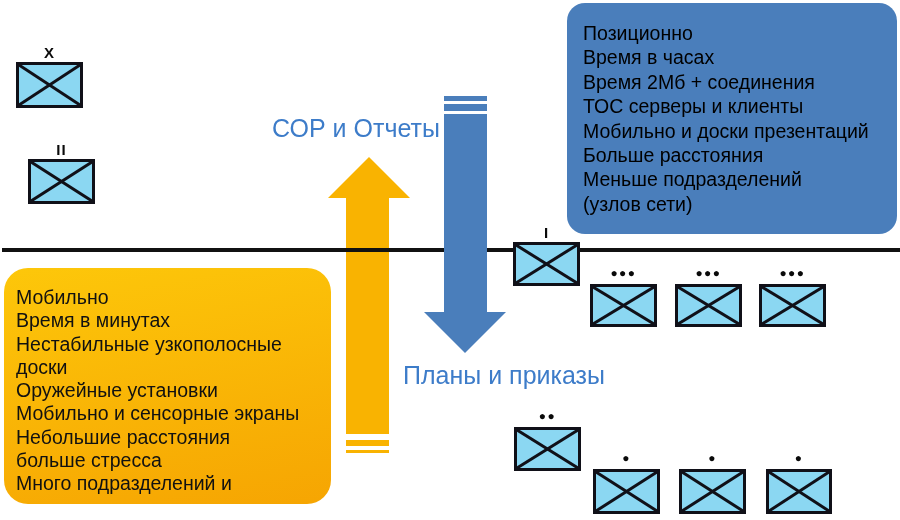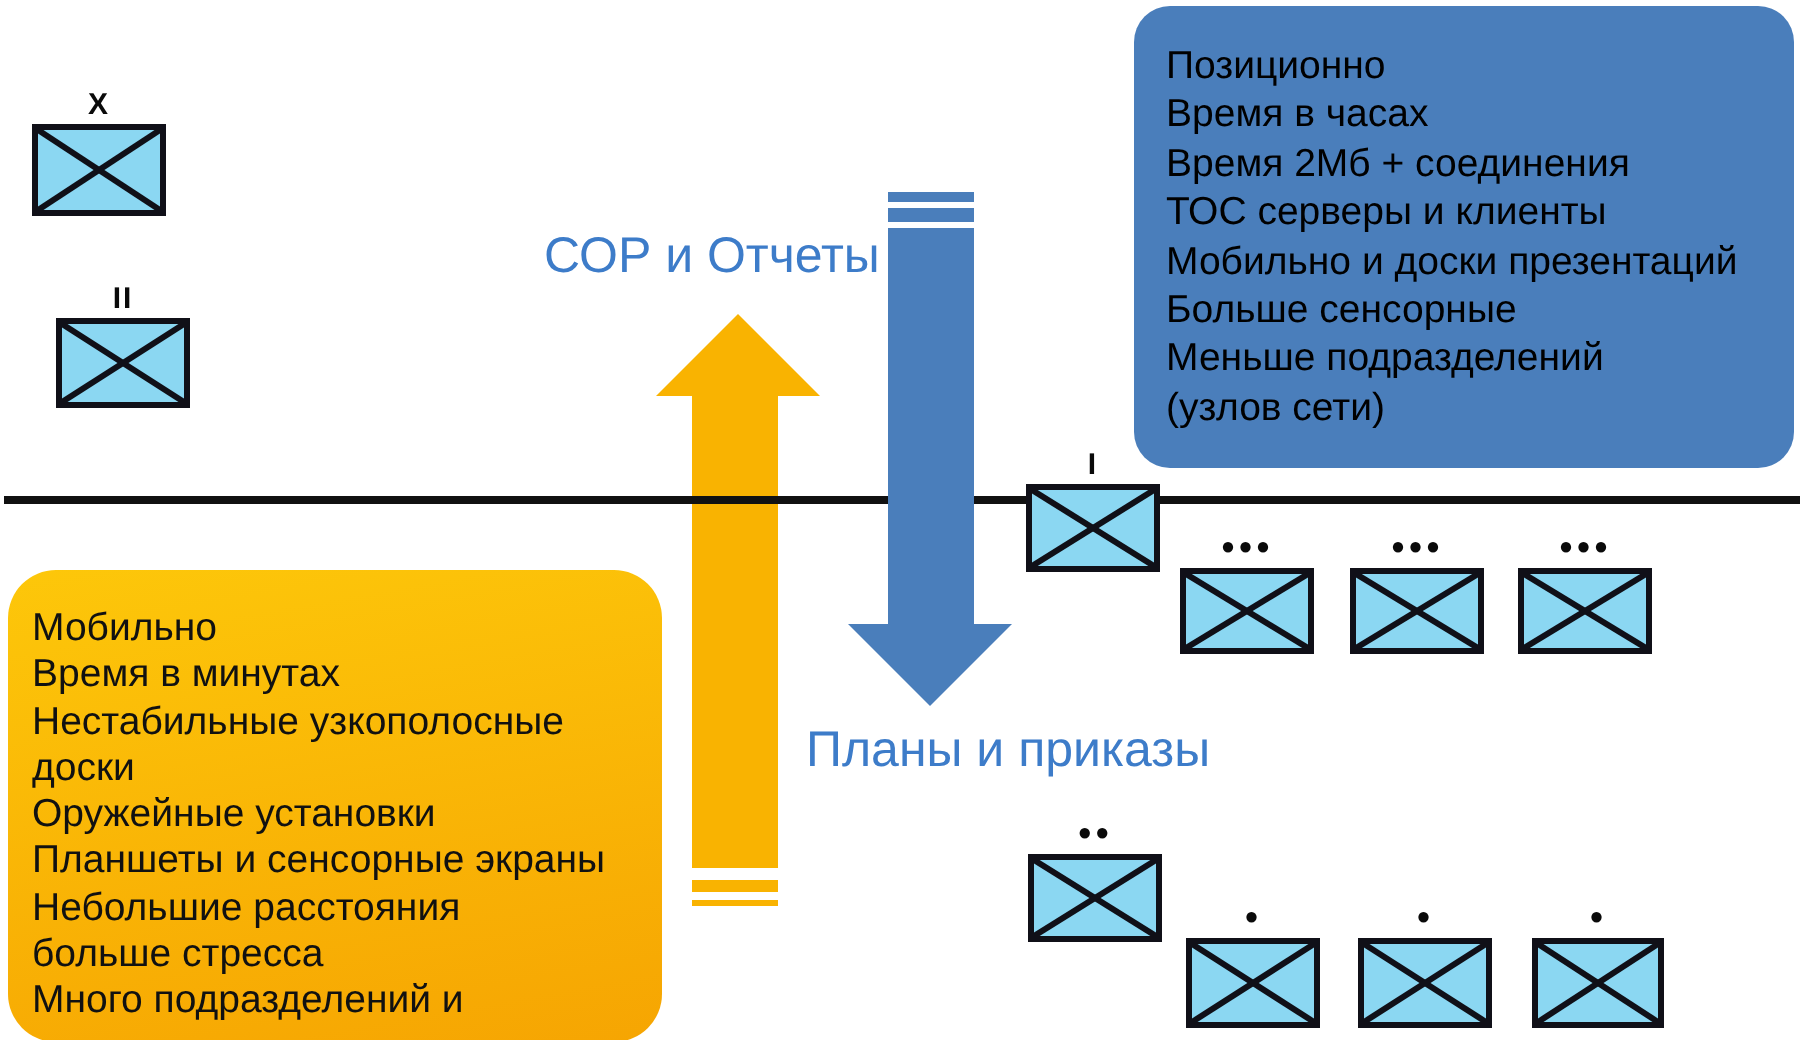--- a/index.html
+++ b/index.html
@@ -24,21 +24,21 @@
     color:#000000;
     padding:18px 14px 0 16px;
     font-size:19.5px;line-height:24.4px;
   }
   .panel-orange{
     left:4px;top:268px;width:327px;height:236px;
     background:linear-gradient(170deg,var(--panel_orange_top) 0%,var(--panel_orange_bottom) 100%);
     border-radius:24px;
     color:#111111;
     padding:18px 10px 0 12px;
-    font-size:19.5px;line-height:23.3px;margin-top:17px;
+    font-size:19.5px;line-height:23.3px;
   }
 
   
   .shaft-y{background:var(--arrow_yellow);z-index:1;}
   .shaft-b{background:var(--arrow_blue);z-index:4;}
   .tri{width:0;height:0;}
   .tri-up{left:328px;top:157px;border-left:41px solid transparent;border-right:41px solid transparent;border-bottom:41px solid var(--arrow_yellow);z-index:1;}
   .tri-down{left:424px;top:312px;border-left:41px solid transparent;border-right:41px solid transparent;border-top:41px solid var(--arrow_blue);z-index:4;}
 
   
@@ -92,32 +92,32 @@
 
   <div class="abs flow-label label-up">СОР и Отчеты</div>
   <div class="abs flow-label label-down">Планы и приказы</div>
 
   <div class="abs panel panel-blue">
     <div>Позиционно</div>
     <div>Время в часах</div>
     <div>Время 2Мб + соединения</div>
     <div>ТОС серверы и клиенты</div>
     <div>Мобильно и доски презентаций</div>
-    <div>Больше сенсорные</div>
+    <div>Больше расстояния</div>
     <div>Меньше подразделений</div>
     <div>(узлов сети)</div>
   </div>
 
   <div class="abs panel panel-orange">
     <div>Мобильно</div>
     <div>Время в минутах</div>
     <div>Нестабильные узкополосные</div>
     <div>доски</div>
     <div>Оружейные установки</div>
-    <div>Планшеты и сенсорные экраны</div>
+    <div>Мобильно и сенсорные экраны</div>
     <div>Небольшие расстояния</div>
     <div>больше стресса</div>
     <div>Много подразделений и</div>
   </div>
 
   <div class="abs unit" style="left:16px;top:45px;width:67px;">
     <div class="echelon ech-roman">X</div>
     <div class="ubox" style="height:46px;">
       <svg viewBox="0 0 100 100" preserveAspectRatio="none">
           <line x1="0" y1="0" x2="100" y2="100"></line>

